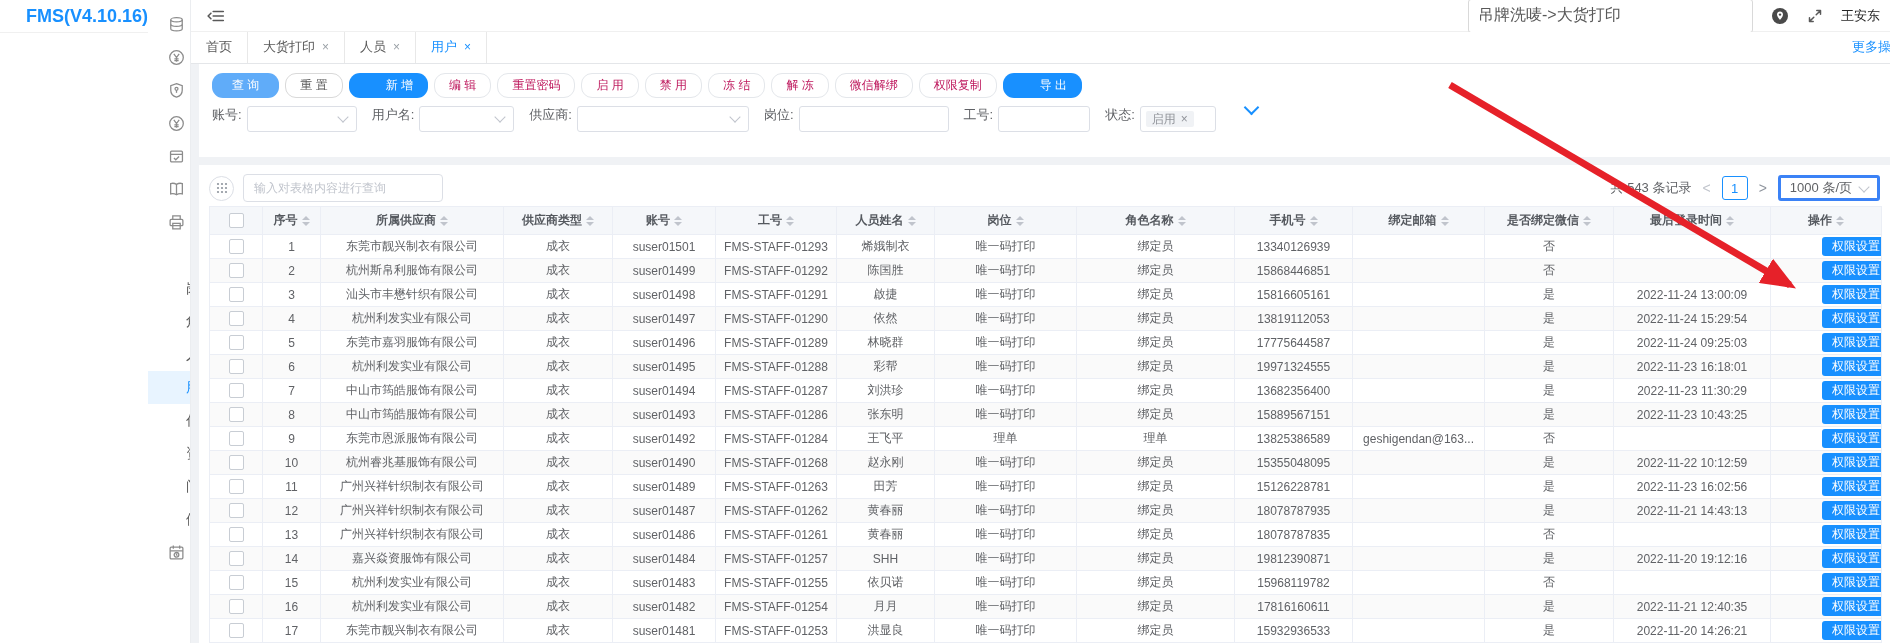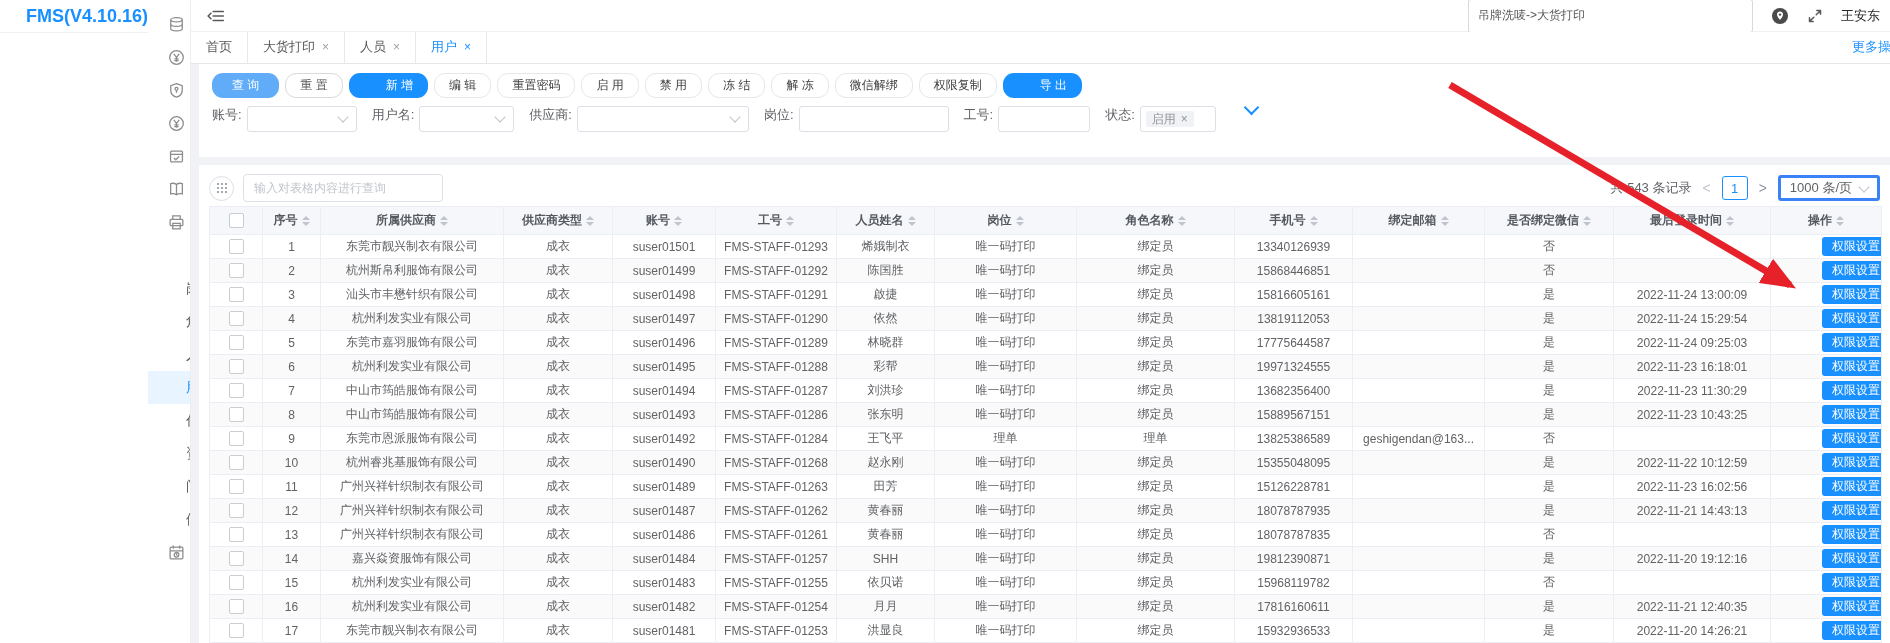--- a/index.html
+++ b/index.html
@@ -23,37 +23,37 @@
   .sub-item .mlabel{flex:1;white-space:nowrap;}
   .sub-item.active{background:#e8f4ff;color:#1890ff;}
   .sub-item.active::after{content:"";position:absolute;right:0;top:0;width:4px;height:100%;background:#1890ff;}
 
   
   .main{flex:1;min-width:0;display:flex;flex-direction:column;}
   .topbar{height:31px;background:#fff;border-bottom:1px solid #f0f0f0;display:flex;align-items:center;padding:0 10px 0 16px;}
   .icon-btn{display:flex;align-items:center;justify-content:center;color:#595959;cursor:pointer;}
   .icon-btn svg{display:block;}
   .topbar-right{margin-left:auto;display:flex;align-items:center;gap:18px;}
-  .g-search{width:285px;height:22px;border:1px solid #d9d9d9;border-radius:3px;padding:16px 9px;font-size:12px;color:#595959;outline:none;box-sizing:border-box;font-family:inherit;}
+  .g-search{width:285px;height:22px;border:1px solid #d9d9d9;border-radius:3px;padding:16px 9px;font-size:16px;color:#595959;outline:none;box-sizing:border-box;font-family:inherit;}
   .username{font-size:13px;color:#262626;cursor:pointer;white-space:nowrap;}
 
   .tabbar{height:31px;background:#fff;border-bottom:1px solid #e4e6e9;display:flex;align-items:stretch;}
   .tab{display:flex;align-items:center;gap:7px;padding:0 15px;font-size:13px;color:#595959;border-right:1px solid #e8e8e8;cursor:pointer;white-space:nowrap;}
   .tab.active{color:#1890ff;}
   .tab .tclose{font-size:12px;color:#9aa0a6;line-height:1;}
   .tab.active .tclose{color:#1890ff;}
   .more-link{margin-left:auto;margin-right:-14px;align-self:center;color:#1890ff;font-size:13px;cursor:pointer;white-space:nowrap;}
 
   .query-card{background:#fff;margin-left:8px;height:94px;box-sizing:border-box;padding:9px 10px 0 13px;}
   .toolbar{display:flex;gap:6px;}
   .btn{height:25px;padding:0 14px;font-size:12px;border-radius:11px;border:1px solid transparent;display:flex;align-items:center;cursor:pointer;white-space:nowrap;box-sizing:border-box;}
   .btn.light{background:#60acf9;color:#fff;padding:0 19px;}
   .btn.default{background:#fff;border-color:#d9d9d9;color:#595959;}
   .btn.primary{background:#1890ff;color:#fff;padding-left:36px;}
-  .btn.disabled{background:#fff;border-color:#e4e7eb;color:#404040;cursor:not-allowed;}
+  .btn.disabled{background:#fff;border-color:#e4e7eb;color:#be185d;cursor:not-allowed;}
 
   .filters{display:flex;align-items:flex-start;margin-top:8px;font-size:13px;color:#606266;}
   .f-label{margin:0 5px 0 0;white-space:nowrap;}
   .f-ctl{height:26px;border:1px solid #dcdfe6;border-radius:3px;background:#fff;box-sizing:border-box;display:flex;align-items:center;justify-content:flex-end;padding:0 9px;margin-right:15px;}
   .f-ctl .chev{border-color:#c0c4cc;}
   .status-box{width:76px;height:26px;border:1px solid #dcdfe6;border-radius:3px;background:#fff;box-sizing:border-box;display:flex;align-items:center;padding:0 5px;margin-right:16px;}
   .tag{background:#f0f2f5;border-radius:2px;font-size:12px;color:#909399;padding:2px 6px;display:flex;align-items:center;gap:5px;line-height:1;}
   .tag .tx{color:#909399;cursor:pointer;}
   .expand-chev{width:9px;height:9px;border-right:2px solid #1890ff;border-bottom:2px solid #1890ff;transform:rotate(45deg);margin:-4px 0 0 14px;cursor:pointer;}
 

